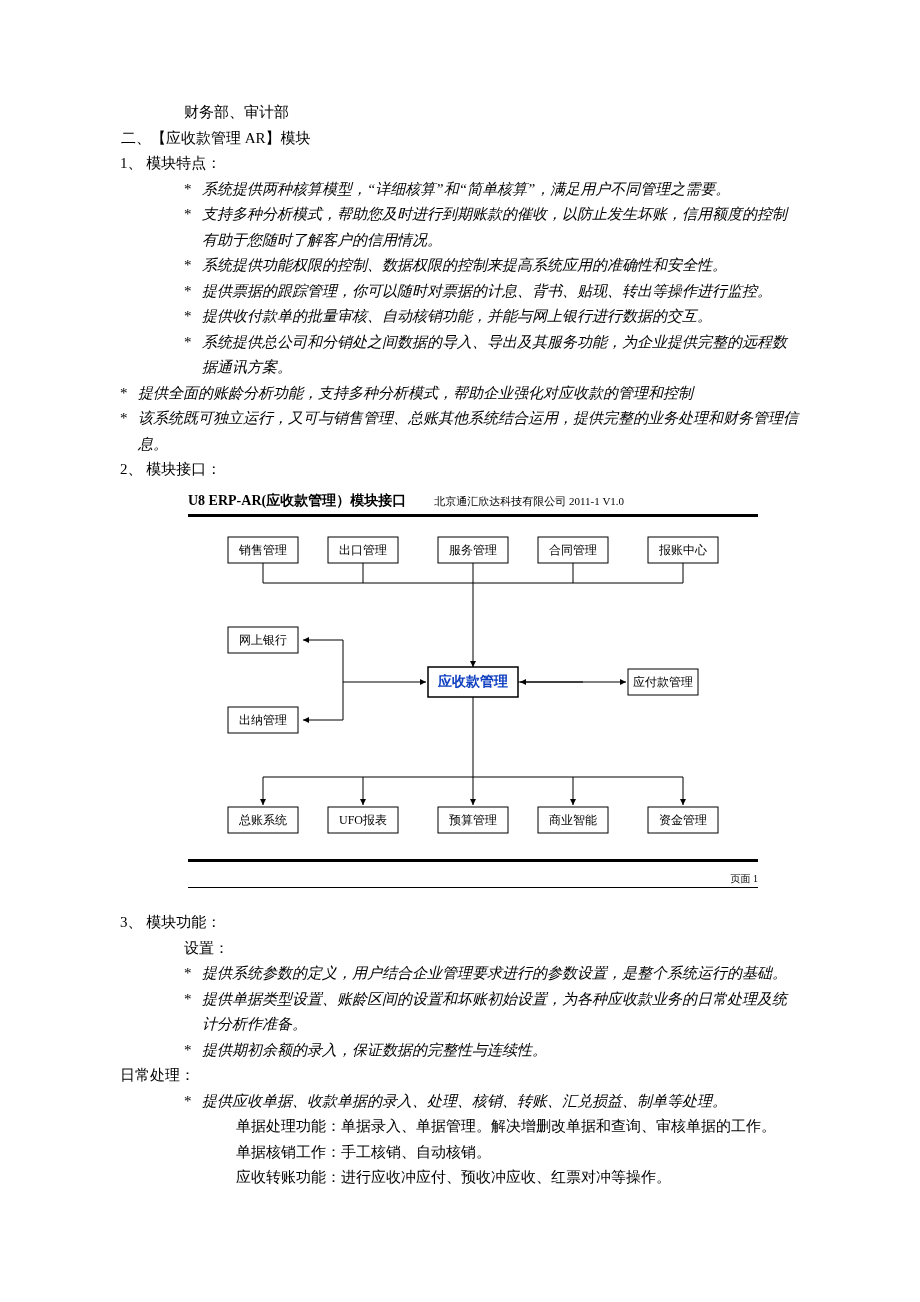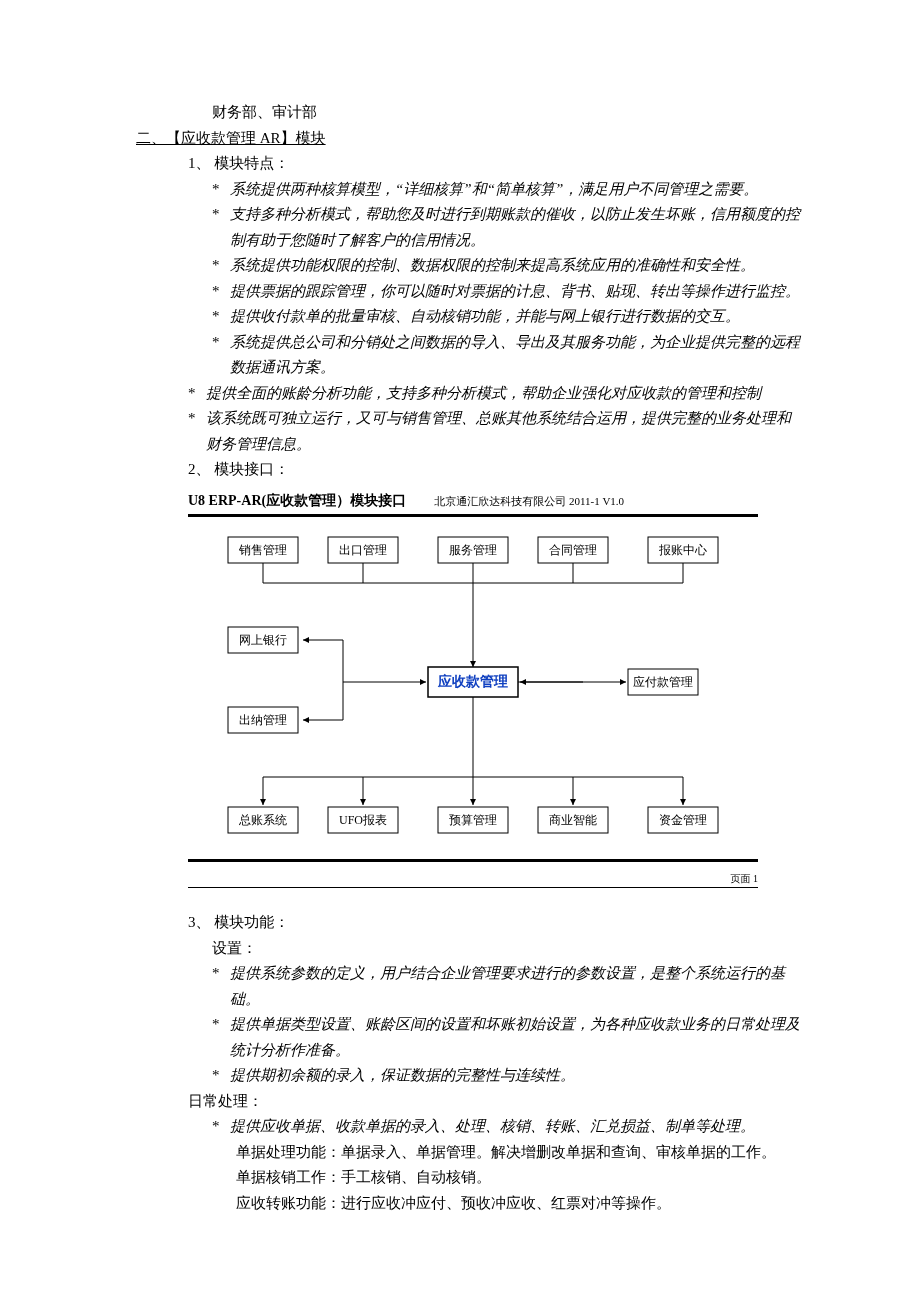--- a/index.html
+++ b/index.html
@@ -4,22 +4,22 @@
 <style>
   body {
     font-family: "SimSun", "宋体", serif;
     font-size: 15px;
     line-height: 1.7;
     color: #000;
     margin: 0;
     padding: 100px 120px 80px 120px;
     background: #fff;
   }
-  .indent-2 { margin-left: 68px; }
-  .indent-3 { margin-left: 92px; }
+  .indent-2 { }
+  .indent-3 { margin-left: 64px; }
   .indent-4 { margin-left: 116px; font-family: Liberation Serif, serif; }
   .section-title { font-weight: normal; }
   .bullet { display: flex; }
   .bullet .mark { flex: 0 0 18px; }
   .bullet .txt { flex: 1; font-style: italic; }
 
   
   .diagram-wrap { margin-left: 68px; margin-top: 6px; width: 570px; }
   .diag-title-row { display: flex; align-items: baseline; gap: 28px; }
   .diag-title { font-weight: bold; font-size: 14px; }
@@ -34,21 +34,21 @@
   .footer-row { display: flex; justify-content: flex-end; font-size: 10px; padding-top: 8px; }
   .hr-thin { height: 1px; background: #000; }
 
   .spacer { height: 22px; }
 </style>
 </head>
 <body>
 
 <div class="indent-3">财务部、审计部</div>
 
-<div class="section-title" style="margin-left:16px;text-decoration:underline;">二、【应收款管理 AR】模块</div>
+<div class="section-title" style="margin-left:1px;">二、【应收款管理 AR】模块</div>
 
 <div class="indent-2">1、 模块特点：</div>
 
 <div class="bullet indent-3">
   <div class="mark">*</div>
   <div class="txt">系统提供两种核算模型，“详细核算”和“简单核算”，满足用户不同管理之需要。</div>
 </div>
 <div class="bullet indent-3">
   <div class="mark">*</div>
   <div class="txt">支持多种分析模式，帮助您及时进行到期账款的催收，以防止发生坏账，信用额度的控制有助于您随时了解客户的信用情况。</div>

